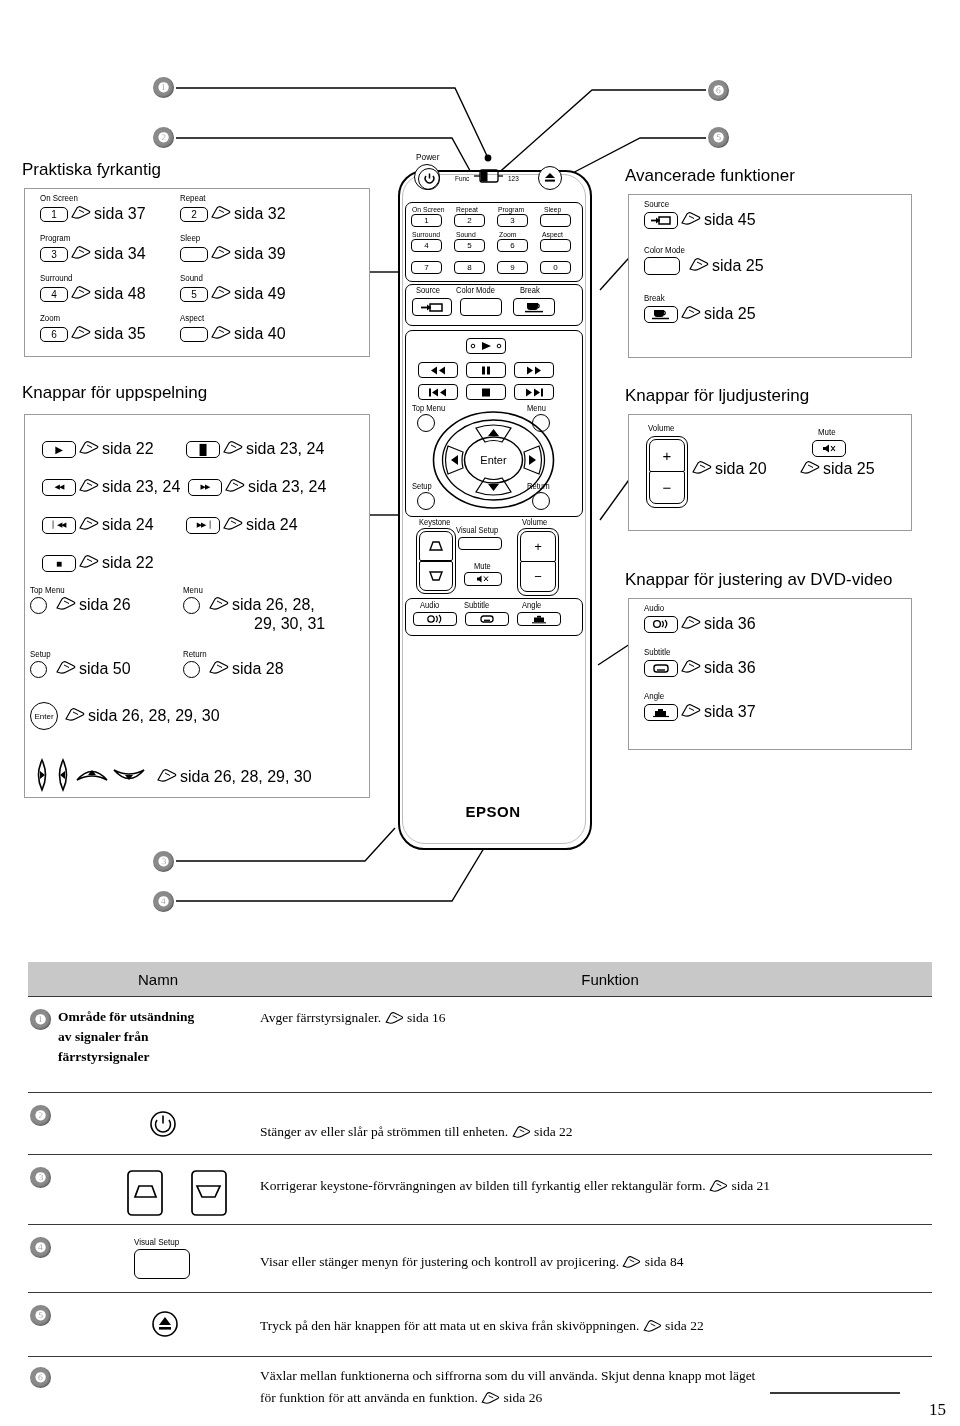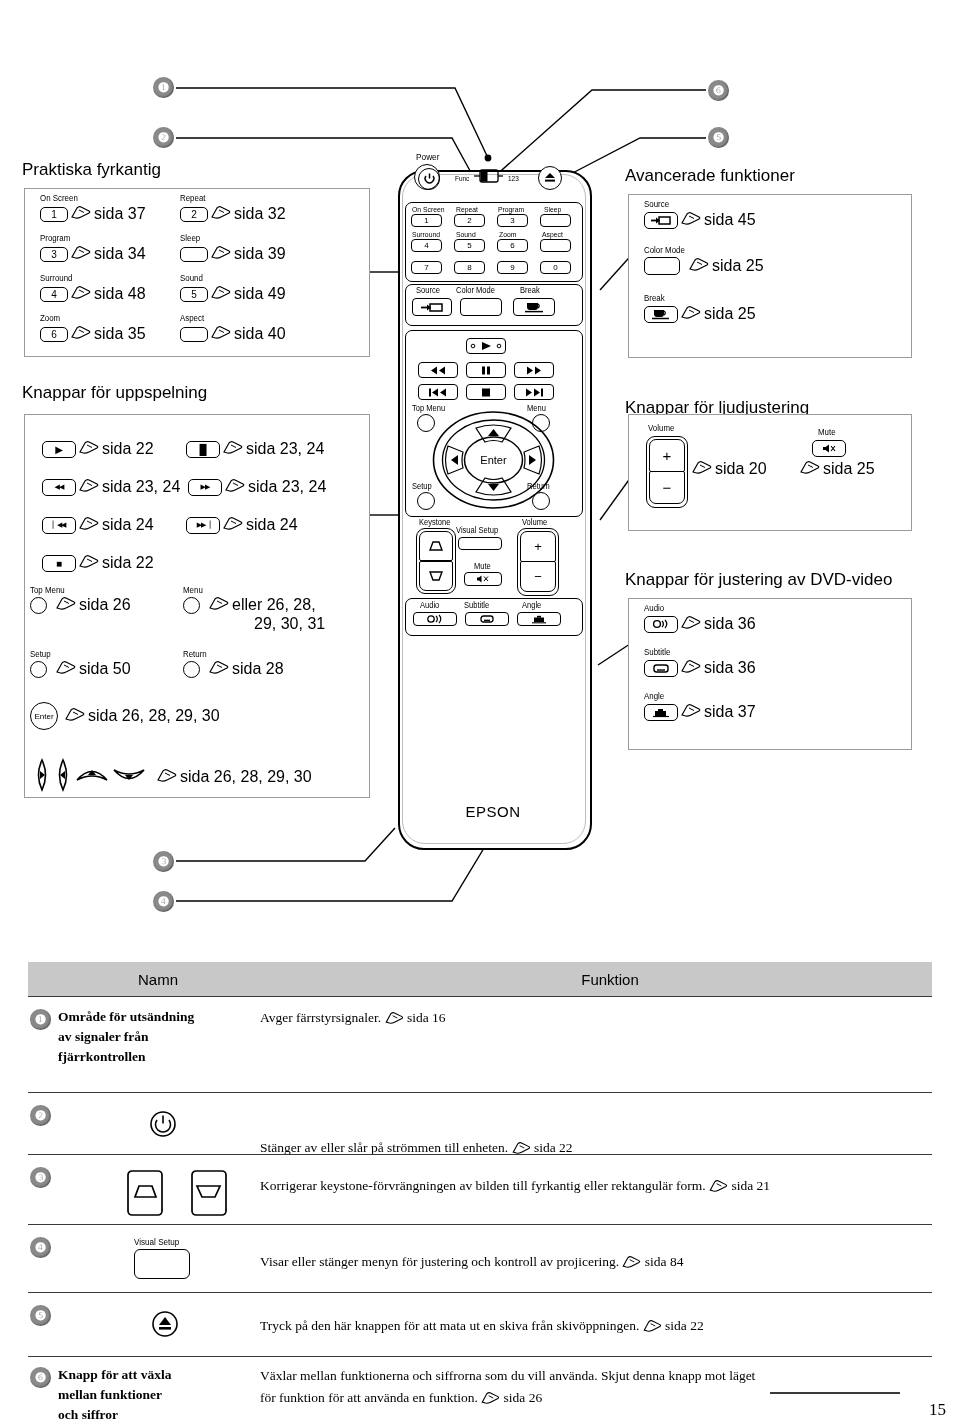--- a/index.html
+++ b/index.html
@@ -64,21 +64,21 @@
     border:1.3px solid #bdbdbd;border-radius:23px;
   }
   .rgrp{position:absolute;border:1.8px solid #000;border-radius:7px;background:#fff;}
   .rlab{position:absolute;font-size:7.4px;white-space:nowrap;transform:scaleX(.92);transform-origin:left center;}
   .rbtn{
     position:absolute;border:1.4px solid #000;border-radius:4px;background:#fff;
     display:flex;align-items:center;justify-content:center;font-size:8px;
     box-sizing:border-box;
   }
   .rcirc{position:absolute;border:1.4px solid #000;border-radius:50%;background:#fff;box-sizing:border-box;}
-  .epson{position:absolute;left:0;width:190px;text-align:center;font-size:15px;font-weight:normal;letter-spacing:.5px;}
+  .epson{position:absolute;left:0;width:190px;text-align:center;font-size:15px;font-weight:bold;letter-spacing:.5px;}
 
   
   .tbl{position:absolute;left:28px;top:962px;width:904px;}
   .thead{
     height:34px;background:#c8c8c8;display:flex;align-items:center;
   }
   .th{font-size:15px;}
   .trow{border-top:1.6px solid #3a3a3a;position:relative;box-sizing:border-box;}
   .tnum{position:absolute;left:0px;}
   .tname{position:absolute;left:30px;font-size:13.5px;font-weight:bold;line-height:20px;
@@ -294,21 +294,21 @@
     </div>
   </div>
   <div class="kitem" style="left:183px;top:586px;">
     <div class="klabel">Menu</div>
     <div class="krow" style="margin-top:1px;">
       <div class="kbtn circ"></div>
       <span class="hand" style="margin-left:6px;"><svg width="20" height="13" viewBox="0 0 20 13">
             <path d="M1 11 L6 2 Q8 0 10 1 L18 5 Q19.5 6 18 7 L10 11 Q7 12.5 4.5 12 Z" fill="none" stroke="#000" stroke-width="1.2"></path>
             <path d="M8 4 L13 6.5" stroke="#000" stroke-width="1"></path>
           </svg></span>
-      <span class="ref">eller 26, 28,</span>
+      <span class="ref">sida 26, 28,</span>
     </div>
     <div class="ref" style="margin-left:71px;margin-top:1px;">29, 30, 31</div>
   </div>
 
   <div class="kitem" style="left:30px;top:650px;">
     <div class="klabel">Setup</div>
     <div class="krow" style="margin-top:1px;">
       <div class="kbtn circ"></div>
       <span class="hand" style="margin-left:6px;"><svg width="20" height="13" viewBox="0 0 20 13">
             <path d="M1 11 L6 2 Q8 0 10 1 L18 5 Q19.5 6 18 7 L10 11 Q7 12.5 4.5 12 Z" fill="none" stroke="#000" stroke-width="1.2"></path>
@@ -398,21 +398,21 @@
           </svg>
       </div>
       <span class="hand"><svg width="20" height="13" viewBox="0 0 20 13">
             <path d="M1 11 L6 2 Q8 0 10 1 L18 5 Q19.5 6 18 7 L10 11 Q7 12.5 4.5 12 Z" fill="none" stroke="#000" stroke-width="1.2"></path>
             <path d="M8 4 L13 6.5" stroke="#000" stroke-width="1"></path>
           </svg></span>
       <span class="ref">sida 25</span>
     </div>
   </div>
 
-  <div class="sect-title" style="left:625px;top:398px;text-align:center;">Knappar för ljudjustering</div>
+  <div class="sect-title" style="left:625px;top:386px;text-align:center;">Knappar för ljudjustering</div>
   <div class="pbox" style="left:628px;top:414px;width:282px;height:115px;"></div>
 
   <div class="klabel" style="position:absolute;left:648px;top:424px;">Volume</div>
   <div style="position:absolute;left:646px;top:436px;width:40px;height:70px;border:1.6px solid #000;border-radius:9px;">
     <div style="position:absolute;left:2px;top:2px;width:34px;height:31px;border:1.3px solid #000;border-radius:7px 7px 2px 2px;display:flex;align-items:center;justify-content:center;font-size:15px;">+</div>
     <div style="position:absolute;left:2px;top:34px;width:34px;height:31px;border:1.3px solid #000;border-radius:2px 2px 7px 7px;display:flex;align-items:center;justify-content:center;font-size:15px;">−</div>
   </div>
   <div class="krow" style="position:absolute;left:692px;top:460px;">
     <span class="hand"><svg width="20" height="13" viewBox="0 0 20 13">
           <path d="M1 11 L6 2 Q8 0 10 1 L18 5 Q19.5 6 18 7 L10 11 Q7 12.5 4.5 12 Z" fill="none" stroke="#000" stroke-width="1.2"></path>
@@ -698,42 +698,42 @@
     <div class="thead">
       <div class="th" style="width:260px;text-align:center;">Namn</div>
       <div class="th" style="flex:1;text-align:center;">Funktion</div>
     </div>
 
     <div class="trow" style="height:96px;">
       <div class="bub tnum" style="position:absolute;left:2px;top:12px;">❶</div>
       <div class="tname" style="top:10px;width:215px;">
         <div>Område för utsändning</div>
         <div>av signaler från</div>
-        <div>fjärrkontrollen</div>
+        <div>färrstyrsignaler</div>
       </div>
       <div class="tfunc" style="left:232px;top:10px;">
         <span>Avger färrstyrsignaler.</span>
         <span class="hand"><svg width="19" height="12" viewBox="0 0 20 13">
               <path d="M1 11 L6 2 Q8 0 10 1 L18 5 Q19.5 6 18 7 L10 11 Q7 12.5 4.5 12 Z" fill="none" stroke="#000" stroke-width="1.2"></path>
               <path d="M8 4 L13 6.5" stroke="#000" stroke-width="1"></path>
             </svg></span>
         <span>sida 16</span>
       </div>
     </div>
 
     <div class="trow" style="height:62px;">
       <div class="bub tnum" style="position:absolute;left:2px;top:12px;">❷</div>
       <div style="position:absolute;left:120px;top:16px;">
         <svg width="30" height="30" viewBox="0 0 30 30">
             <circle cx="15" cy="15" r="12" fill="none" stroke="#000" stroke-width="1.6"></circle>
             <path d="M9 11 a7.5 7.5 0 1 0 12 0" fill="none" stroke="#000" stroke-width="1.6"></path>
             <path d="M15 6.5 v8" stroke="#000" stroke-width="1.6"></path>
           </svg>
       </div>
-      <div class="tfunc" style="left:232px;top:44px;">
+      <div class="tfunc" style="left:232px;top:28px;">
         <span>Stänger av eller slår på strömmen till enheten.</span>
         <span class="hand"><svg width="19" height="12" viewBox="0 0 20 13">
               <path d="M1 11 L6 2 Q8 0 10 1 L18 5 Q19.5 6 18 7 L10 11 Q7 12.5 4.5 12 Z" fill="none" stroke="#000" stroke-width="1.2"></path>
               <path d="M8 4 L13 6.5" stroke="#000" stroke-width="1"></path>
             </svg></span>
         <span>sida 22</span>
       </div>
     </div>
 
     <div class="trow" style="height:70px;">
@@ -786,25 +786,20 @@
         <span class="hand"><svg width="19" height="12" viewBox="0 0 20 13">
               <path d="M1 11 L6 2 Q8 0 10 1 L18 5 Q19.5 6 18 7 L10 11 Q7 12.5 4.5 12 Z" fill="none" stroke="#000" stroke-width="1.2"></path>
               <path d="M8 4 L13 6.5" stroke="#000" stroke-width="1"></path>
             </svg></span>
         <span>sida 22</span>
       </div>
     </div>
 
     <div class="trow" style="height:82px;border-bottom:1.6px solid #3a3a3a;">
       <div class="bub tnum" style="position:absolute;left:2px;top:10px;">❻</div>
-      <div class="tname" style="top:8px;width:200px;">
-        <div>Knapp för att växla</div>
-        <div>mellan funktioner</div>
-        <div>och siffror</div>
-      </div>
       <div class="tfunc" style="left:232px;top:8px;width:660px;">
         <div>Växlar mellan funktionerna och siffrorna som du vill använda. Skjut denna knapp mot läget</div>
         <div>
           <span>för funktion för att använda en funktion.</span>
           <span class="hand"><svg width="19" height="12" viewBox="0 0 20 13">
                 <path d="M1 11 L6 2 Q8 0 10 1 L18 5 Q19.5 6 18 7 L10 11 Q7 12.5 4.5 12 Z" fill="none" stroke="#000" stroke-width="1.2"></path>
                 <path d="M8 4 L13 6.5" stroke="#000" stroke-width="1"></path>
               </svg></span>
           <span>sida 26</span>
         </div>

